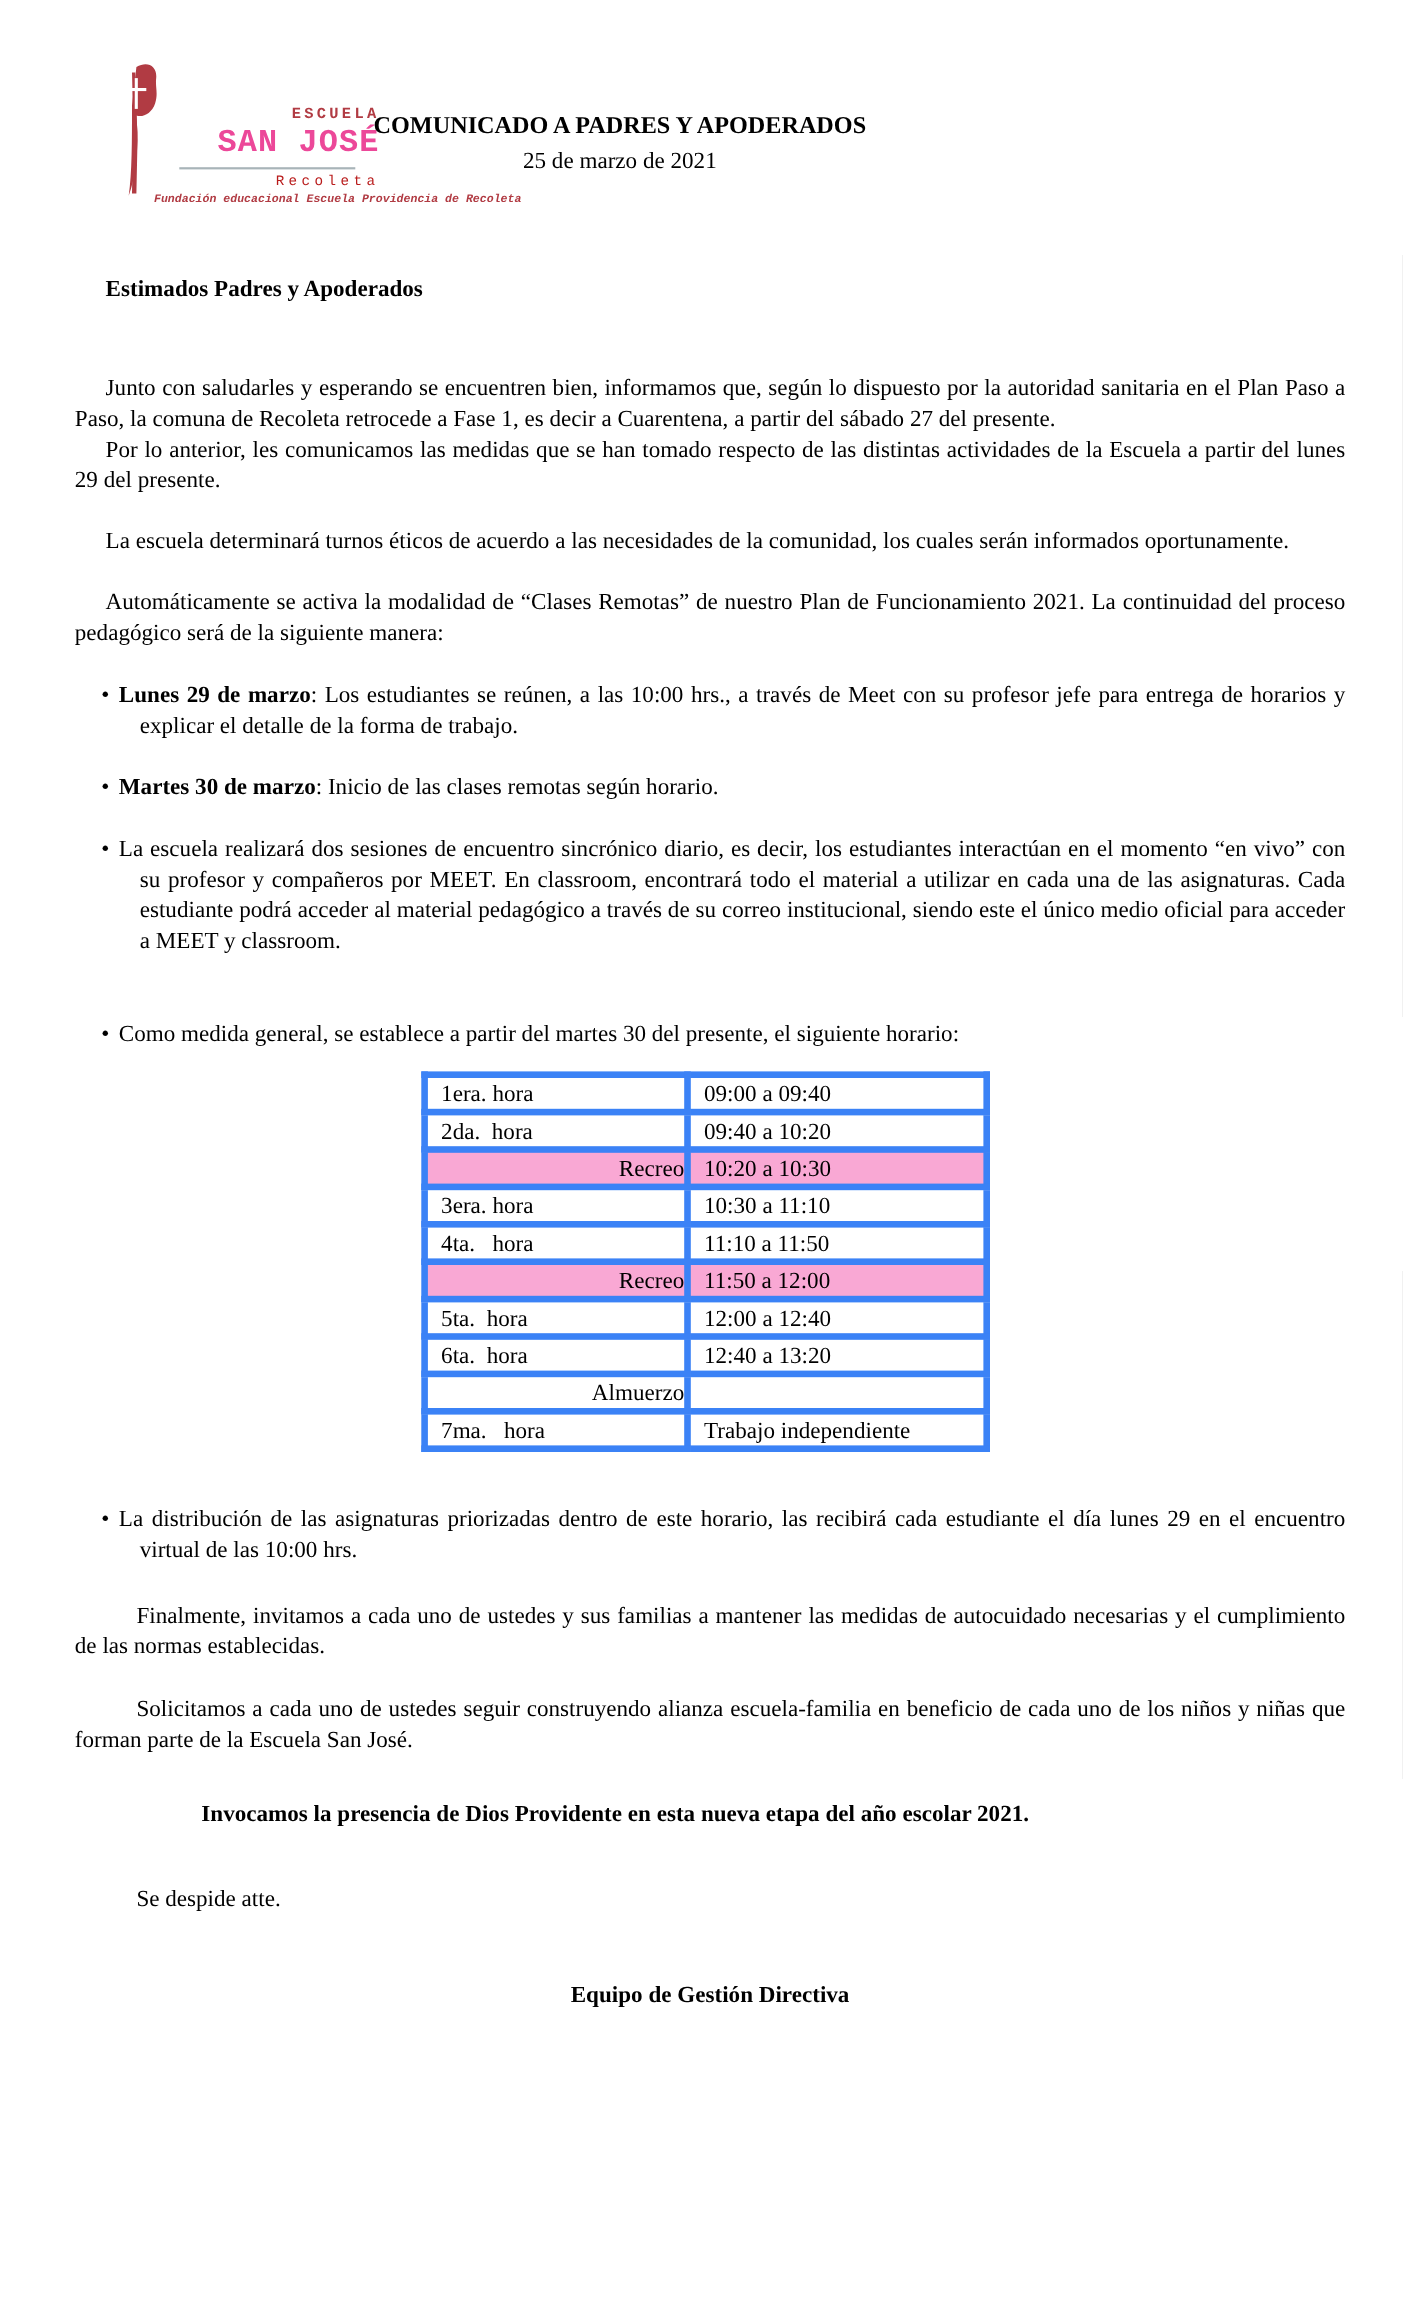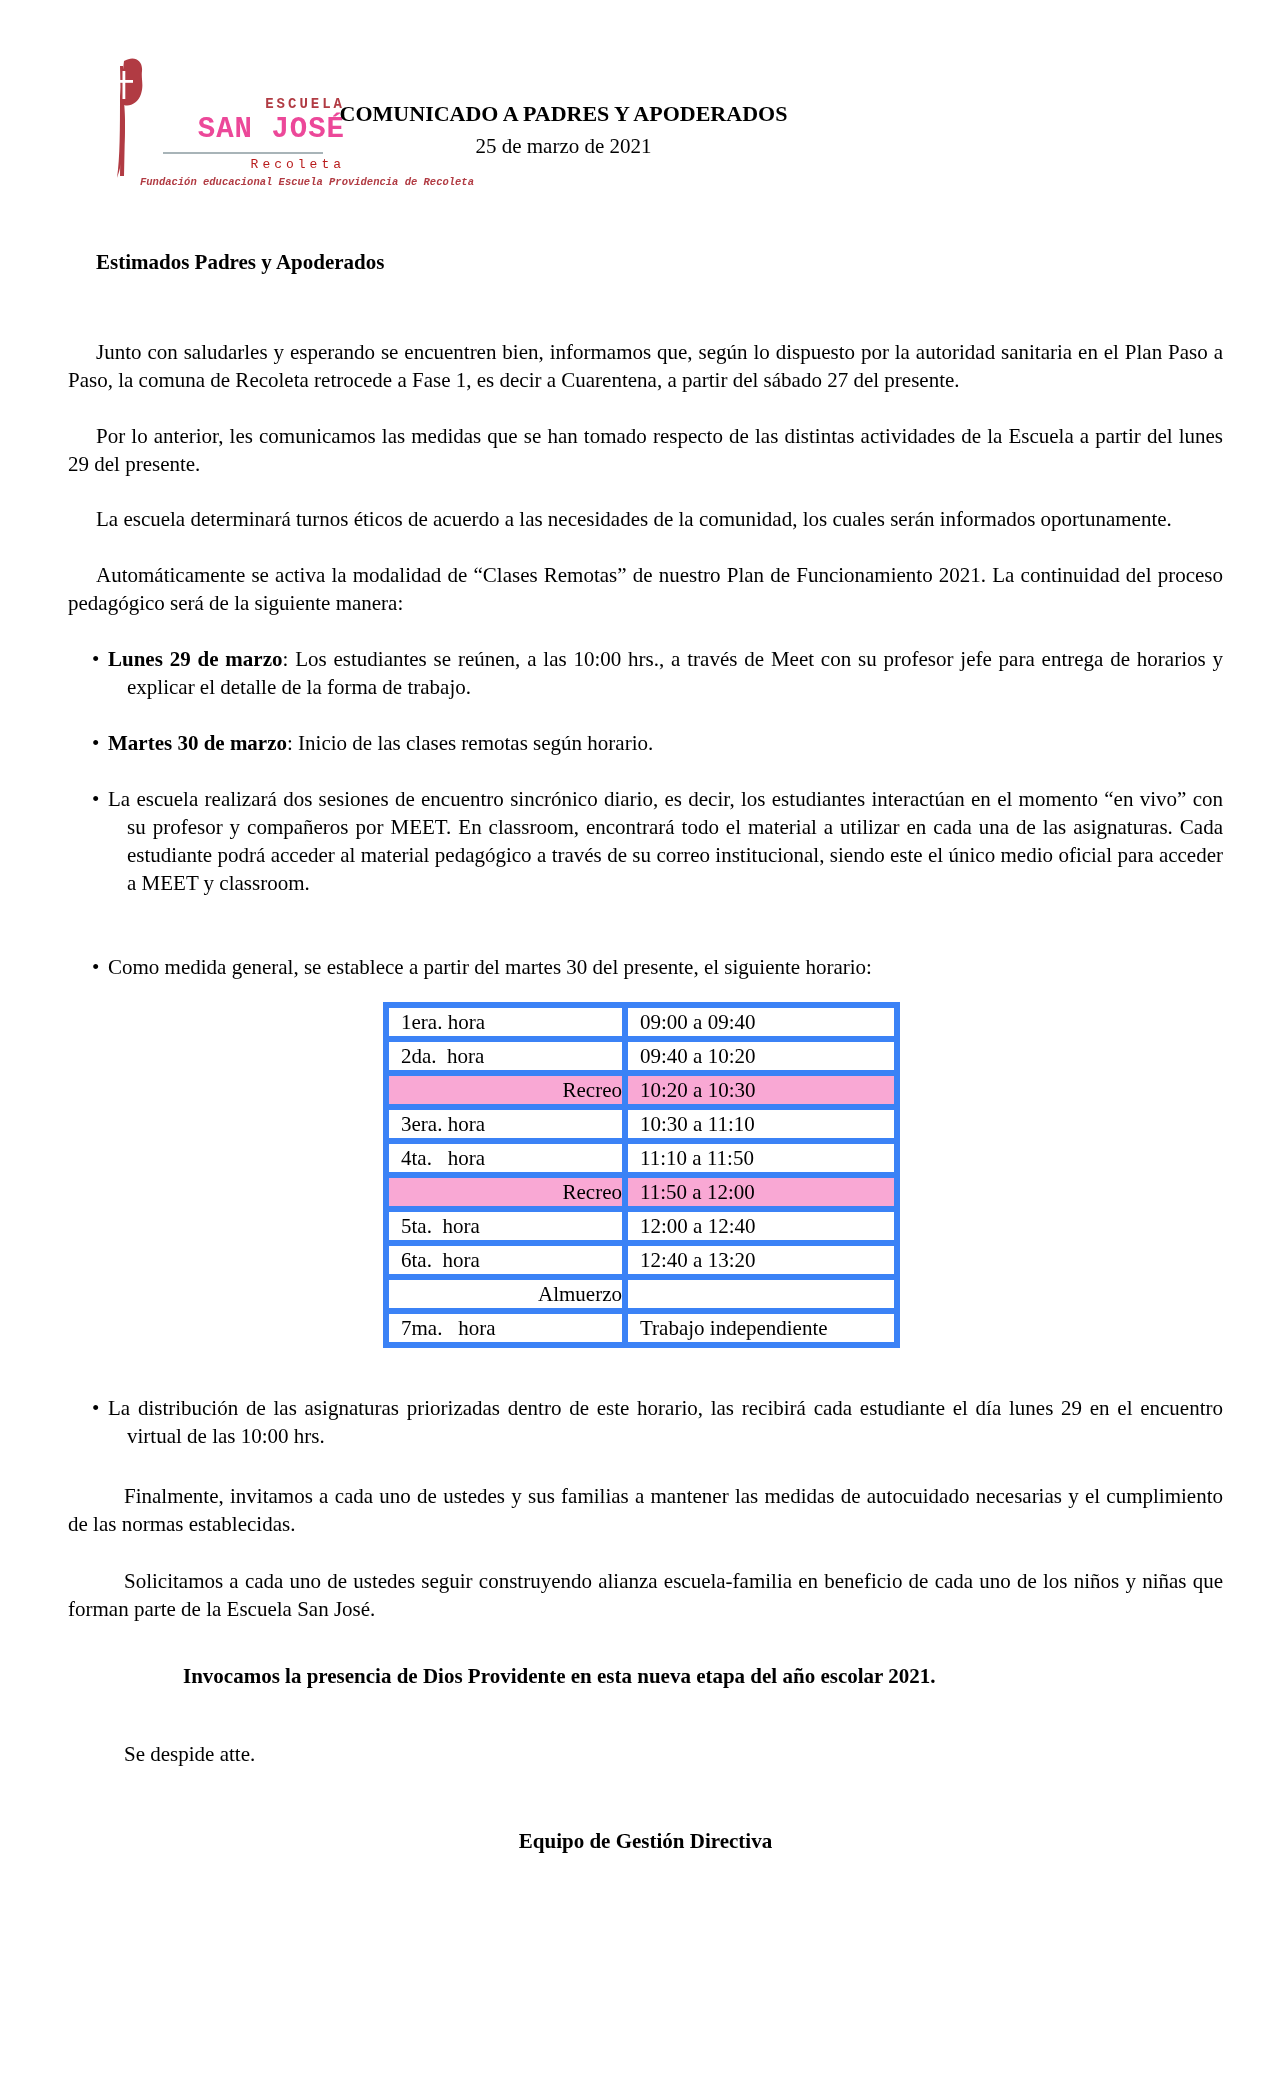--- a/index.html
+++ b/index.html
@@ -67,21 +67,21 @@
       <div class="doc-date">25 de marzo de 2021</div>
     </div>
   </div>
 
   <div class="content">
 
     <p class="greeting" style="margin-top:38px;">Estimados Padres y Apoderados</p>
 
     <p class="ind" style="margin-top:62px;">Junto con saludarles y esperando se encuentren bien, informamos que, según lo dispuesto por la autoridad sanitaria en el Plan Paso a Paso, la comuna de Recoleta retrocede a Fase 1, es decir a Cuarentena, a partir del sábado 27 del presente.</p>
 
-    <p class="ind" style="margin-top:28px;">Por lo anterior, les comunicamos las medidas que se han tomado respecto de las distintas actividades de la Escuela a partir del lunes 29 del presente.</p>
+    <p class="ind" style="">Por lo anterior, les comunicamos las medidas que se han tomado respecto de las distintas actividades de la Escuela a partir del lunes 29 del presente.</p>
 
     <p class="ind" style="margin-top:27px;">La escuela determinará turnos éticos de acuerdo a las necesidades de la comunidad, los cuales serán informados oportunamente.</p>
 
     <p class="ind" style="margin-top:28px;">Automáticamente se activa la modalidad de “Clases Remotas” de nuestro Plan de Funcionamiento 2021. La continuidad del proceso pedagógico será de la siguiente manera:</p>
 
     <div class="bullet" style="margin-top:28px;">
       <span class="bmark">•</span><b>Lunes 29 de marzo</b><span>: Los estudiantes se reúnen, a las 10:00 hrs., a través de Meet con su profesor jefe para entrega de horarios y explicar el detalle de la forma de trabajo.</span>
     </div>
 
     <div class="bullet" style="margin-top:28px;">

